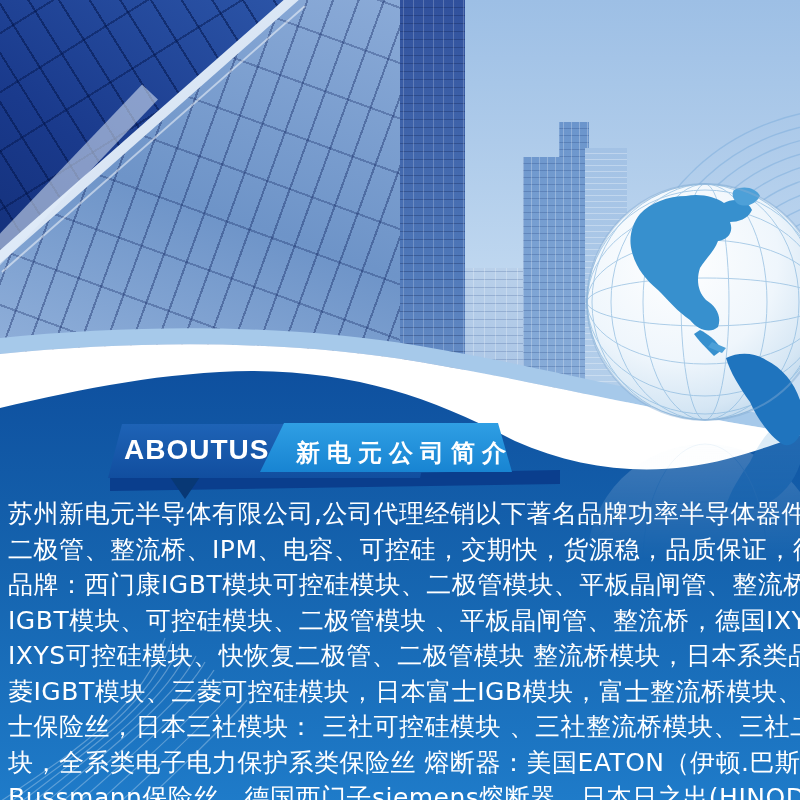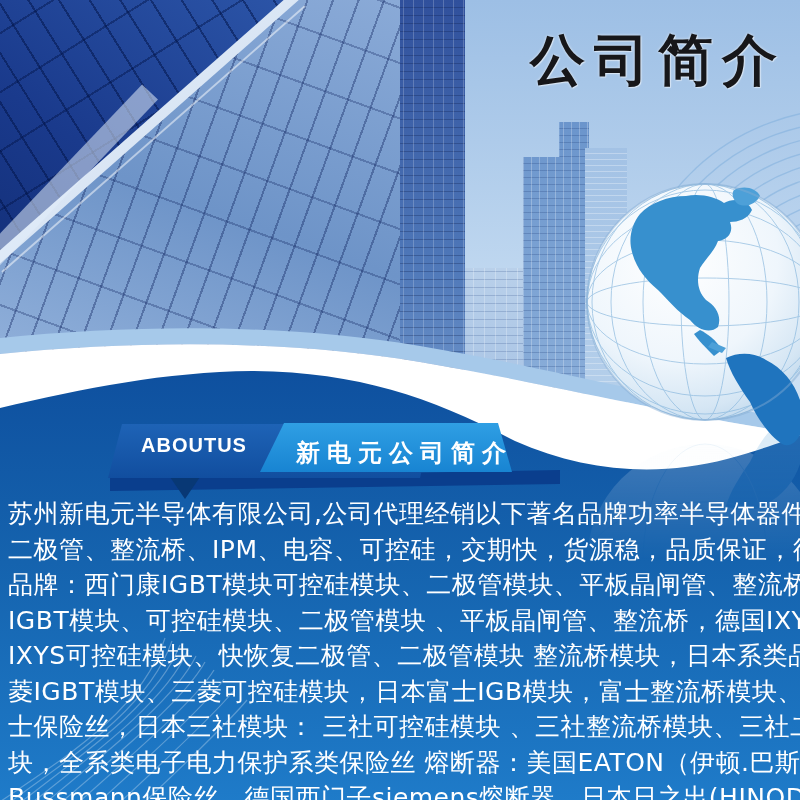--- a/index.html
+++ b/index.html
@@ -50,21 +50,21 @@
       text-shadow:0 0 3px rgba(255,255,255,.7),1px 1px 0 rgba(255,255,255,.4);}
 
   
   .scene{position:absolute;left:0;top:0;z-index:2;pointer-events:none;}
 
   
   .banner{position:absolute;left:100px;top:420px;width:480px;height:82px;z-index:6;}
   .banner svg{position:absolute;left:0;top:0;}
   .banner-en{position:absolute;left:24px;top:14px;width:140px;text-align:center;
       font-family:"Liberation Sans","DejaVu Sans",sans-serif;font-weight:bold;
-      font-size:20px;color:#FFFFFF;letter-spacing:1px;}
+      font-size:28px;color:#FFFFFF;letter-spacing:1px;}
   .banner-cn{position:absolute;left:196px;top:17px;width:216px;
       font-weight:bold;font-size:24px;color:#FFFFFF;letter-spacing:7px;white-space:nowrap;}
 
   
   .intro{position:absolute;left:8px;top:496px;width:788px;z-index:6;color:#FFFFFF;}
   .intro .line{white-space:nowrap;font-size:25px;line-height:35.5px;
       letter-spacing:.5px;font-weight:500;}
 </style>
 </head>
 <body>
@@ -85,21 +85,20 @@
           <stop offset="0" stop-color="#F2F7FD"></stop>
             <stop offset="1" stop-color="#C2D5EC"></stop>
         </linearGradient>
       </defs>
       <line x1="298" y1="-6" x2="-8" y2="264" stroke="url(#gb)" stroke-width="10"></line>
       <line x1="150" y1="92" x2="-12" y2="262" stroke="rgba(226,237,250,0.55)" stroke-width="22"></line>
       <line x1="305" y1="6" x2="2" y2="272" stroke="rgba(255,255,255,0.5)" stroke-width="2"></line>
     </svg>
   </div>
 
-  <div class="page-title">公司简介</div>
 
   <svg class="scene" width="800" height="800" viewBox="0 0 800 800">
     <defs>
       <linearGradient id="gradBody" gradientUnits="userSpaceOnUse" x1="0" y1="360" x2="0" y2="810">
         <stop offset="0" stop-color="#0E4F9E"></stop>
         <stop offset="0.45" stop-color="#1563AE"></stop>
         <stop offset="1" stop-color="#1F7CCA"></stop>
       </linearGradient>
       <radialGradient id="gradSph" cx="0.38" cy="0.32" r="0.78">
         <stop offset="0" stop-color="#FFFFFF"></stop>

